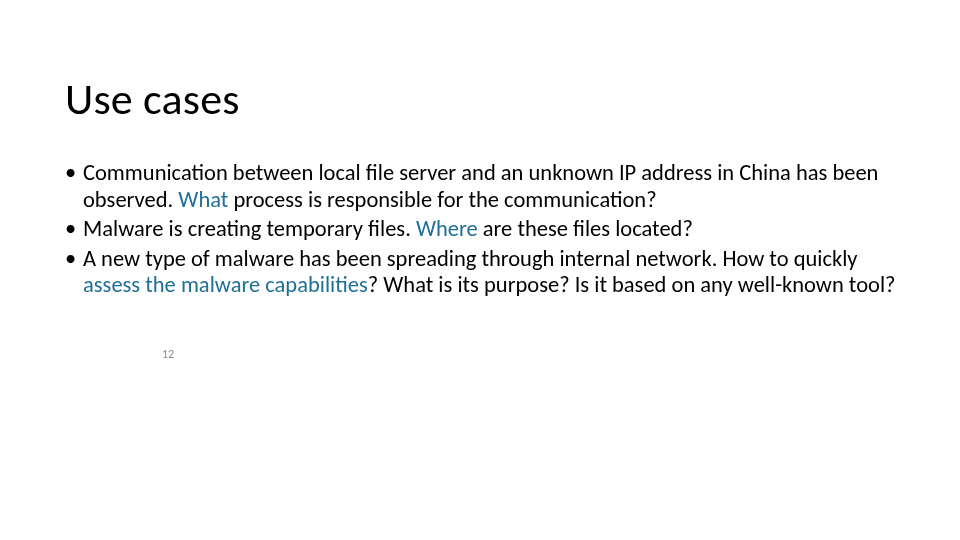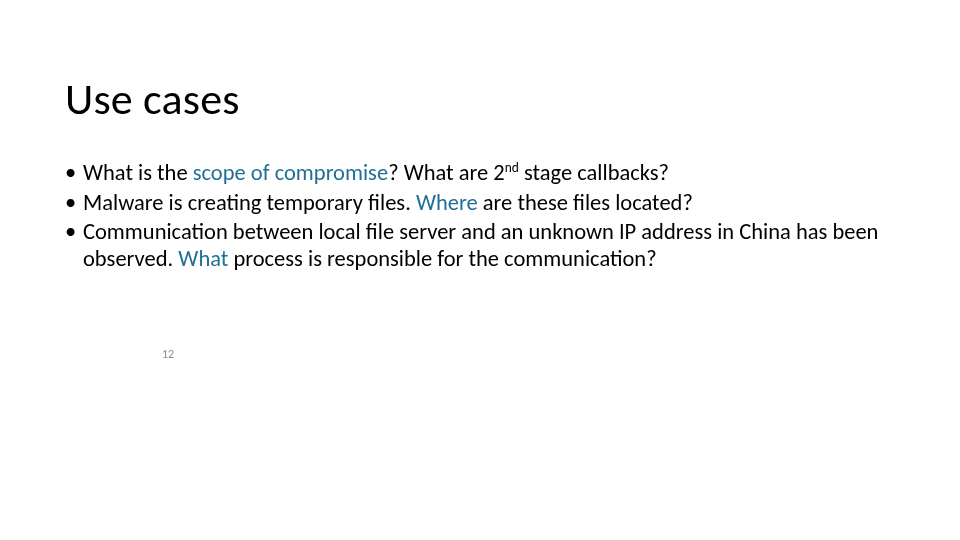--- a/index.html
+++ b/index.html
@@ -61,20 +61,20 @@
   }
 </style>
 </head>
 <body>
 
 <div class="slide">
 
   <div class="title">Use cases</div>
 
   <div class="body">
-    <div class="item">What is the <span class="hl">scope of compromise</span>? What are 2<sup>nd</sup> stage callbacks?</div>
+    <div class="item">Communication between local file server and an unknown IP address in China has been observed. <span class="hl">What</span> process is responsible for the communication?</div>
     <div class="item">Malware is creating temporary files. <span class="hl">Where</span> are these files located?</div>
-    <div class="item">Communication between local file server and an unknown IP address in China has been observed. <span class="hl">What</span> process is responsible for the communication?</div>
+    <div class="item">A new type of malware has been spreading through internal network. How to quickly <span class="hl">assess the malware capabilities</span>? What is its purpose? Is it based on any well-known tool?</div>
   </div>
 
   <div class="pagenum">12</div>
 
 </div>
 
 </body></html>

